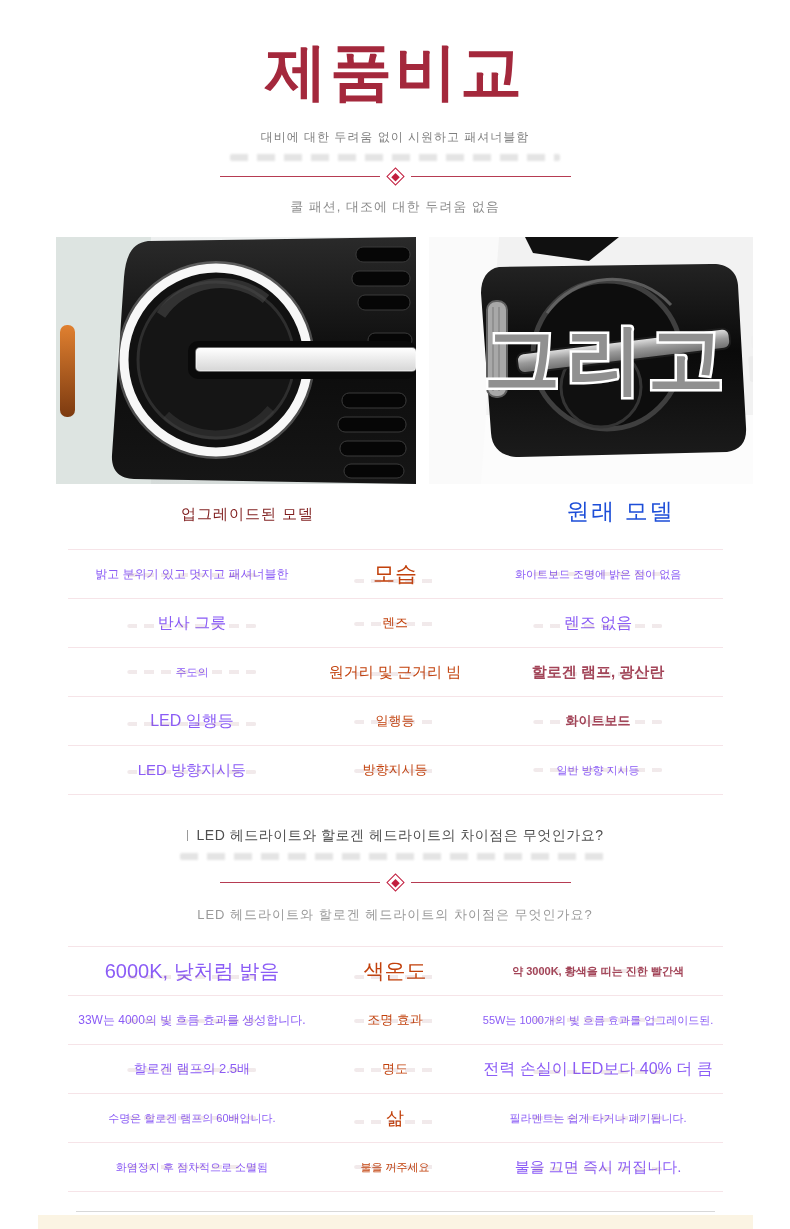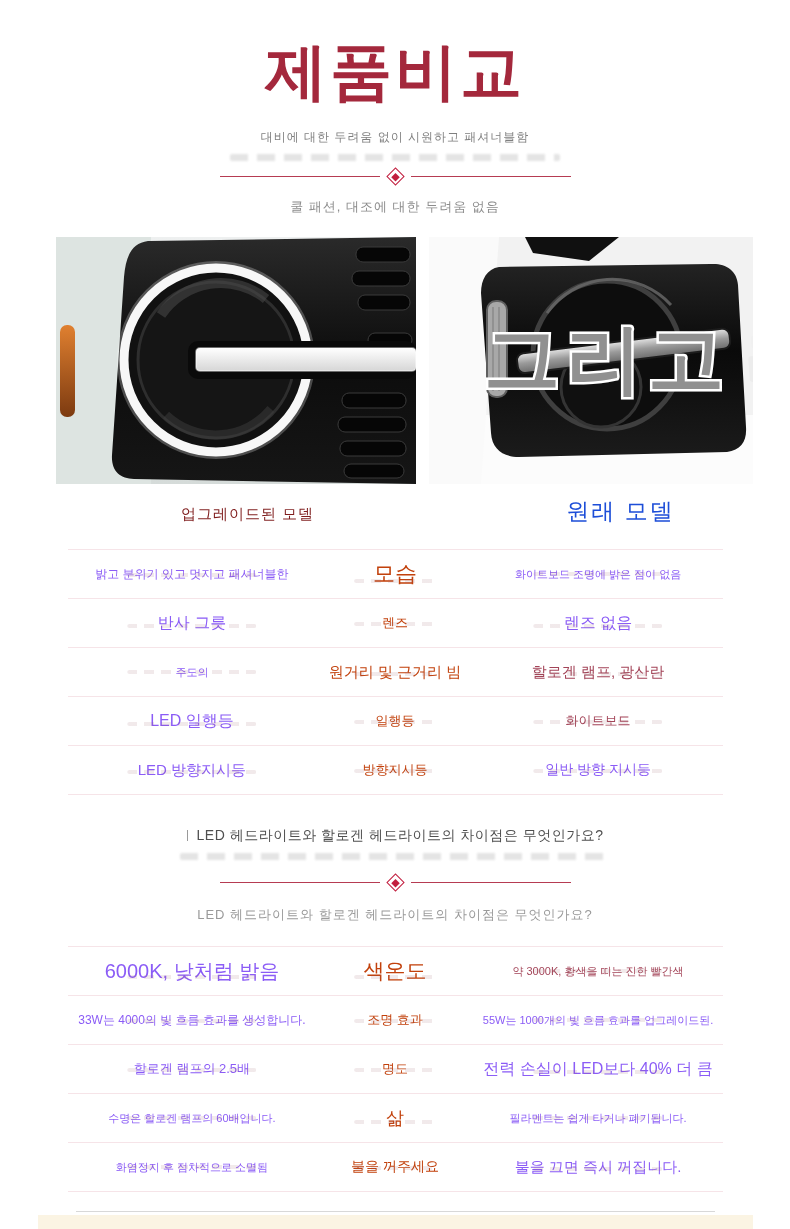--- a/index.html
+++ b/index.html
@@ -52,22 +52,22 @@
     height:49px; align-items:center; border-top:1px solid #f6e4e8;
   }
   .cell { position:relative; text-align:center; color:#8b5cf6; padding:0 6px; }
   .cell::after {
     content:""; position:absolute; left:50%; transform:translateX(-50%);
     bottom:6px; width:52%; height:4px; border-radius:2px;
     background:repeating-linear-gradient(90deg, rgba(150,90,100,.13) 0 10px, transparent 10px 17px);
     filter:blur(.7px);
   }
   .c-dark { color:#c2410c; }
-  .c-strong { color:#a34458; font-weight:400; }
-  .s11{font-size:11px}.s12{font-size:12px}.s13{font-size:11px}.s14{font-size:14px}
+  .c-strong { color:#a34458; font-weight:700; }
+  .s11{font-size:11px}.s12{font-size:12px}.s13{font-size:11px}.s14{font-size:11px}
   .s15{font-size:15px}.s16{font-size:16px}.s18{font-size:18px}.s19{font-size:13px}
   .s20{font-size:20px}.s21{font-size:21px}.s22{font-size:22px}
   
   .faq { margin-top:32px; text-align:center; }
   .faq-question { font-size:14px; color:#4f4f4f; letter-spacing:.5px; }
   .faq-question::before {
     content:""; display:inline-block; width:1px; height:11px;
     background:#9a9a9a; margin-right:9px; vertical-align:-1px;
   }
   .faq .divider { margin-top:16px; }

